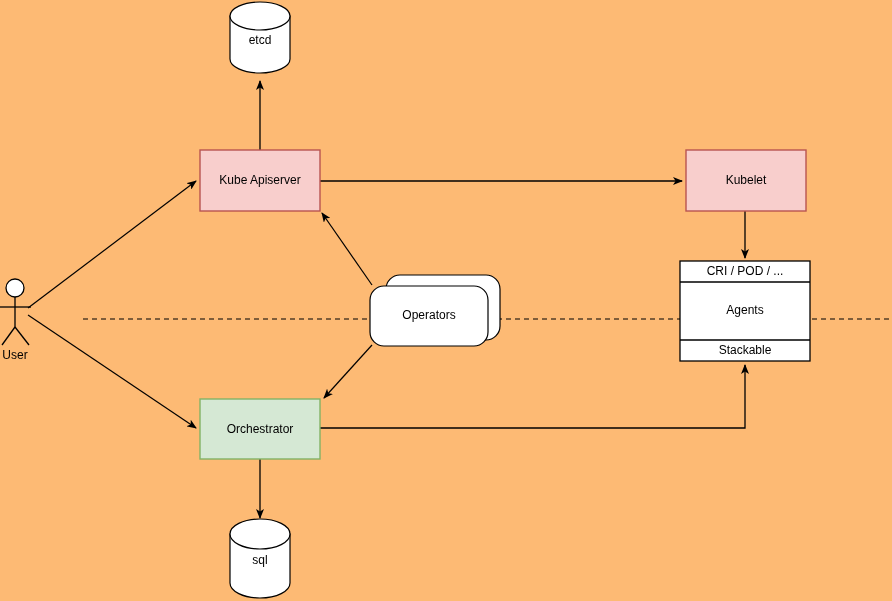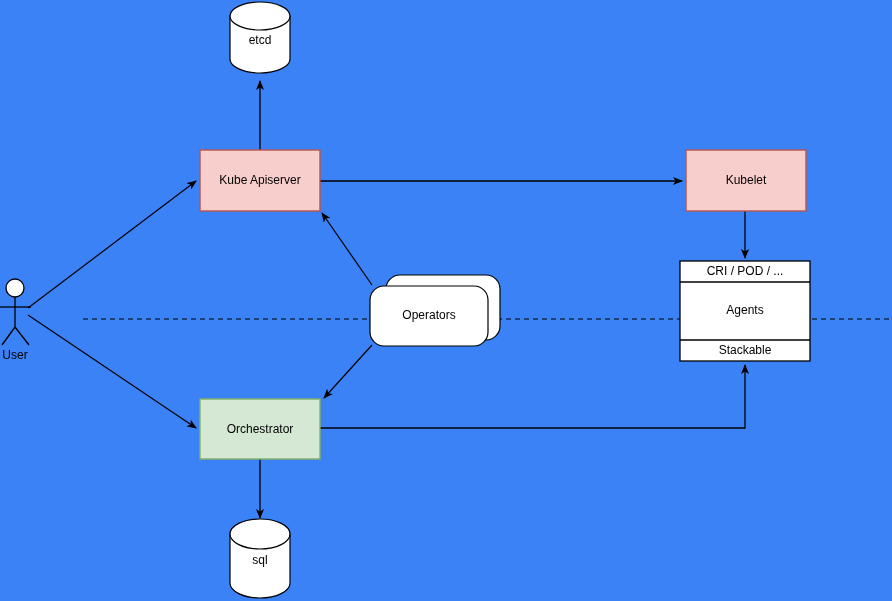--- a/index.html
+++ b/index.html
@@ -7,21 +7,21 @@
     padding: 0;
     background: #ffffff;
   }
   body {
     font-family: "Liberation Sans", sans-serif;
   }
   #canvas {
     position: relative;
     width: 892px;
     height: 601px;
-    background: #3b82f6;
+    background: #fdba74;
     overflow: hidden;
   }
   #diagram-svg {
     position: absolute;
     left: 0;
     top: 0;
     width: 892px;
     height: 601px;
   }
   .node-label {

